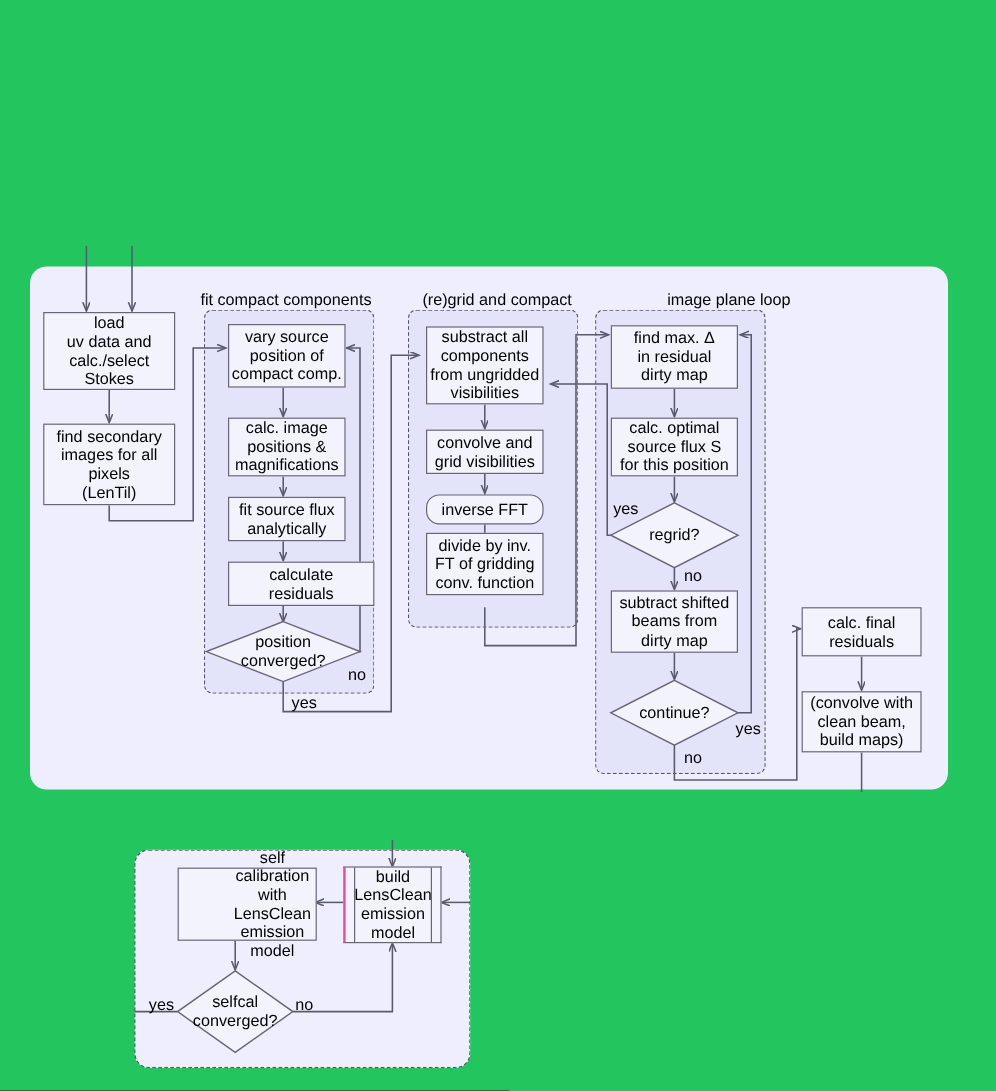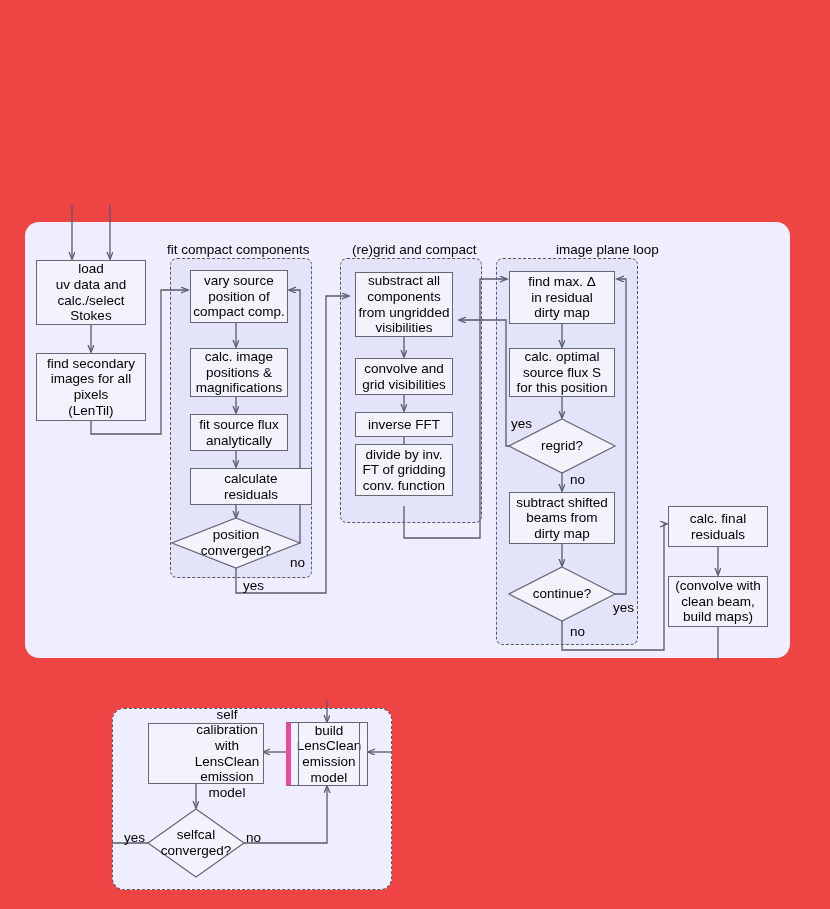--- a/index.html
+++ b/index.html
@@ -4,21 +4,21 @@
 <style>
   html, body {
     margin: 0;
     padding: 0;
     background: #000000;
   }
   #canvas {
     position: relative;
     width: 830px;
     height: 909px;
-    background: #ef4444;
+    background: #22c55e;
     font-family: "Liberation Sans", sans-serif;
     overflow: hidden;
   }
 
   
   .outer-container {
     position: absolute;
     background: #eeeeff;
     border-radius: 14px;
   }
@@ -46,21 +46,21 @@
     justify-content: center;
     text-align: center;
     font-size: 13.5px;
     line-height: 1.16;
     color: #000000;
     box-sizing: border-box;
     white-space: pre-line;
     padding: 1px 2px;
   }
   .node.subroutine {
-    border-left: 5px solid #ec4899;
+    border-left: 2px solid #ec4899;
     border-right: 1px solid #666677;
     text-align: center;
   }
   .node.subroutine::before,
   .node.subroutine::after {
     content: "";
     position: absolute;
     top: 0;
     bottom: 0;
     width: 0;
@@ -229,21 +229,21 @@
   </div>
   <div class="edge-label" style="left:290px; top:556px;">no</div>
   <div class="edge-label" style="left:243px; top:579px;">yes</div>
 
   <div class="node" style="left:355px; top:272px; width:98px; height:65px;">substract all
 components
 from ungridded
 visibilities</div>
   <div class="node" style="left:355px; top:358px; width:98px; height:37px;">convolve and
 grid visibilities</div>
-  <div class="node" style="left:355px; top:412px; width:98px; height:25px;">inverse FFT</div>
+  <div class="node" style="left:355px; top:412px; width:98px; height:25px;border-radius:11px;">inverse FFT</div>
   <div class="node" style="left:355px; top:444px; width:98px; height:52px;">divide by inv.
 FT of gridding
 conv. function</div>
 
   <div class="node" style="left:509px; top:271px; width:106px; height:53px;">find max. Δ
 in residual
 dirty map</div>
   <div class="node" style="left:509px; top:348px; width:106px; height:49px;">calc. optimal
 source flux S
 for this position</div>

